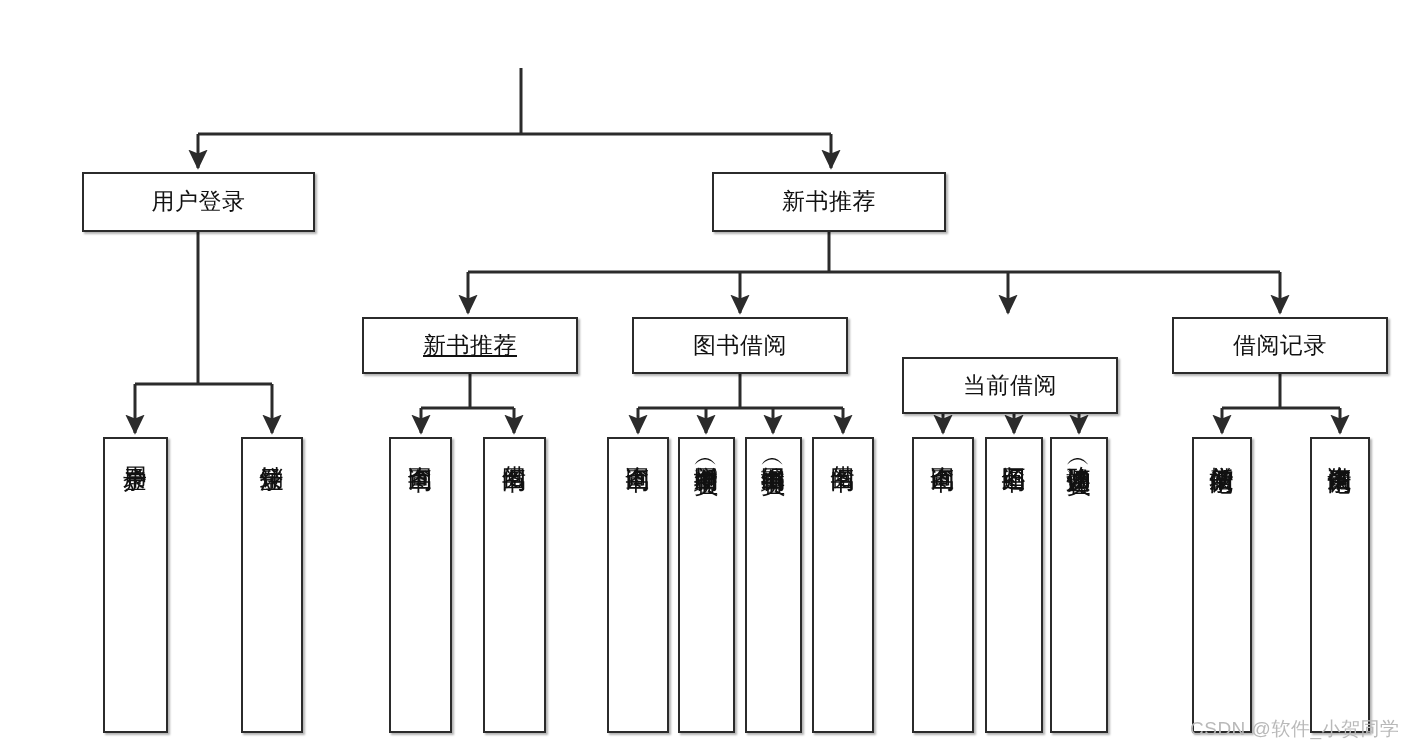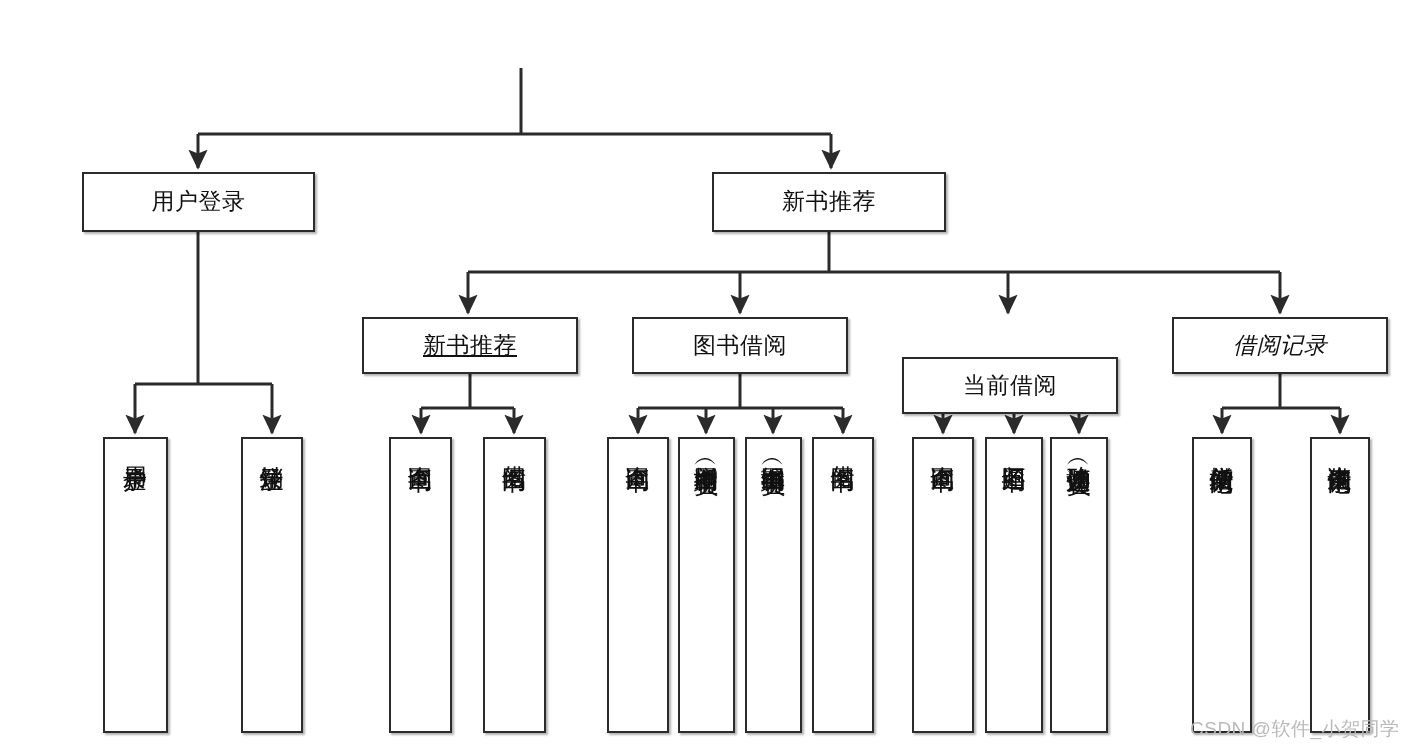--- a/index.html
+++ b/index.html
@@ -138,21 +138,21 @@
 
   <div class="node horiz" id="node-l3-0" style="left: 362px; top: 317px; width: 216px; height: 57px; text-decoration: underline;">
     <span class="lbl">新书推荐</span>
   </div>
   <div class="node horiz" id="node-l3-1" style="left: 632px; top: 317px; width: 216px; height: 57px;">
     <span class="lbl">图书借阅</span>
   </div>
   <div class="node horiz" id="node-l3-2" style="left: 902px; top: 317px; width: 216px; height: 57px; margin-top: 40px;">
     <span class="lbl">当前借阅</span>
   </div>
-  <div class="node horiz" id="node-l3-3" style="left: 1172px; top: 317px; width: 216px; height: 57px; font-style: italic;">
+  <div class="node horiz" id="node-l3-3" style="left: 1172px; top: 317px; width: 216px; height: 57px;">
     <span class="lbl">借阅记录</span>
   </div>
 
   <div class="node vert" id="node-leaf-0" style="left: 103px; top: 437px; width: 65px; height: 296px;">
     <span class="lbl">用户登录</span>
   </div>
   <div class="node vert" id="node-leaf-1" style="left: 241px; top: 437px; width: 62px; height: 296px;">
     <span class="lbl">注销登录</span>
   </div>
   <div class="node vert" id="node-leaf-2" style="left: 389px; top: 437px; width: 63px; height: 296px;">

